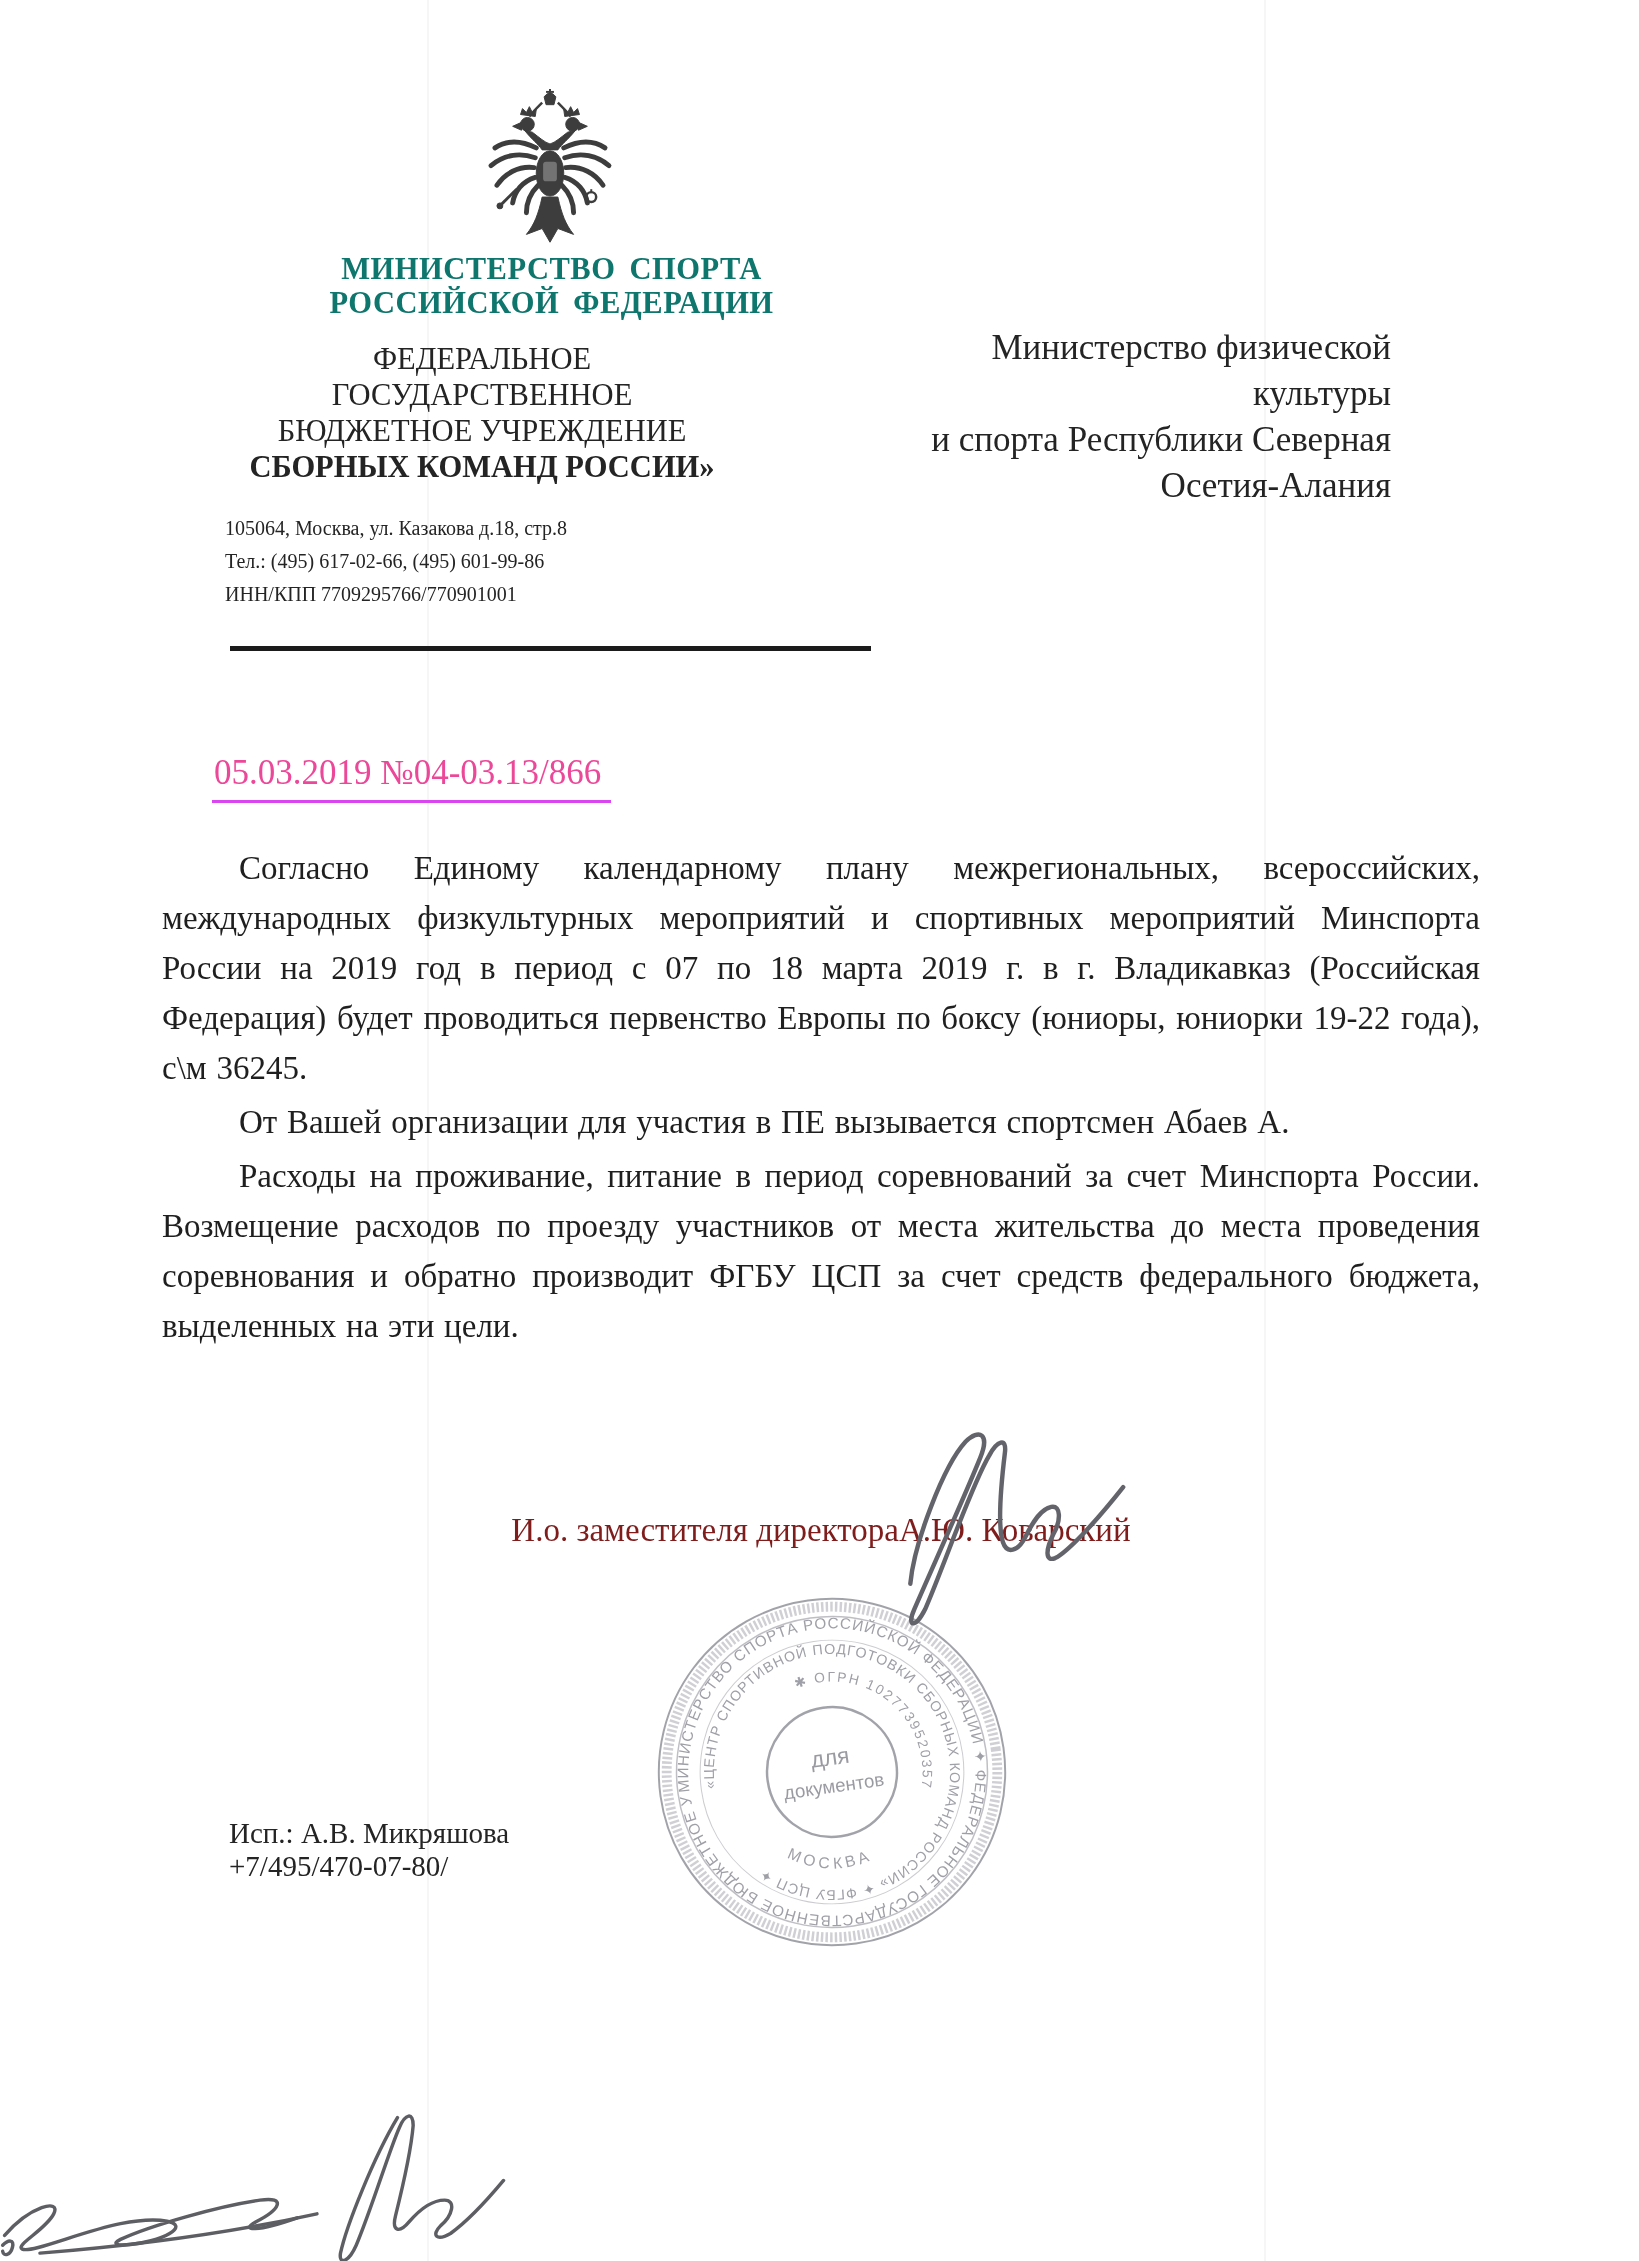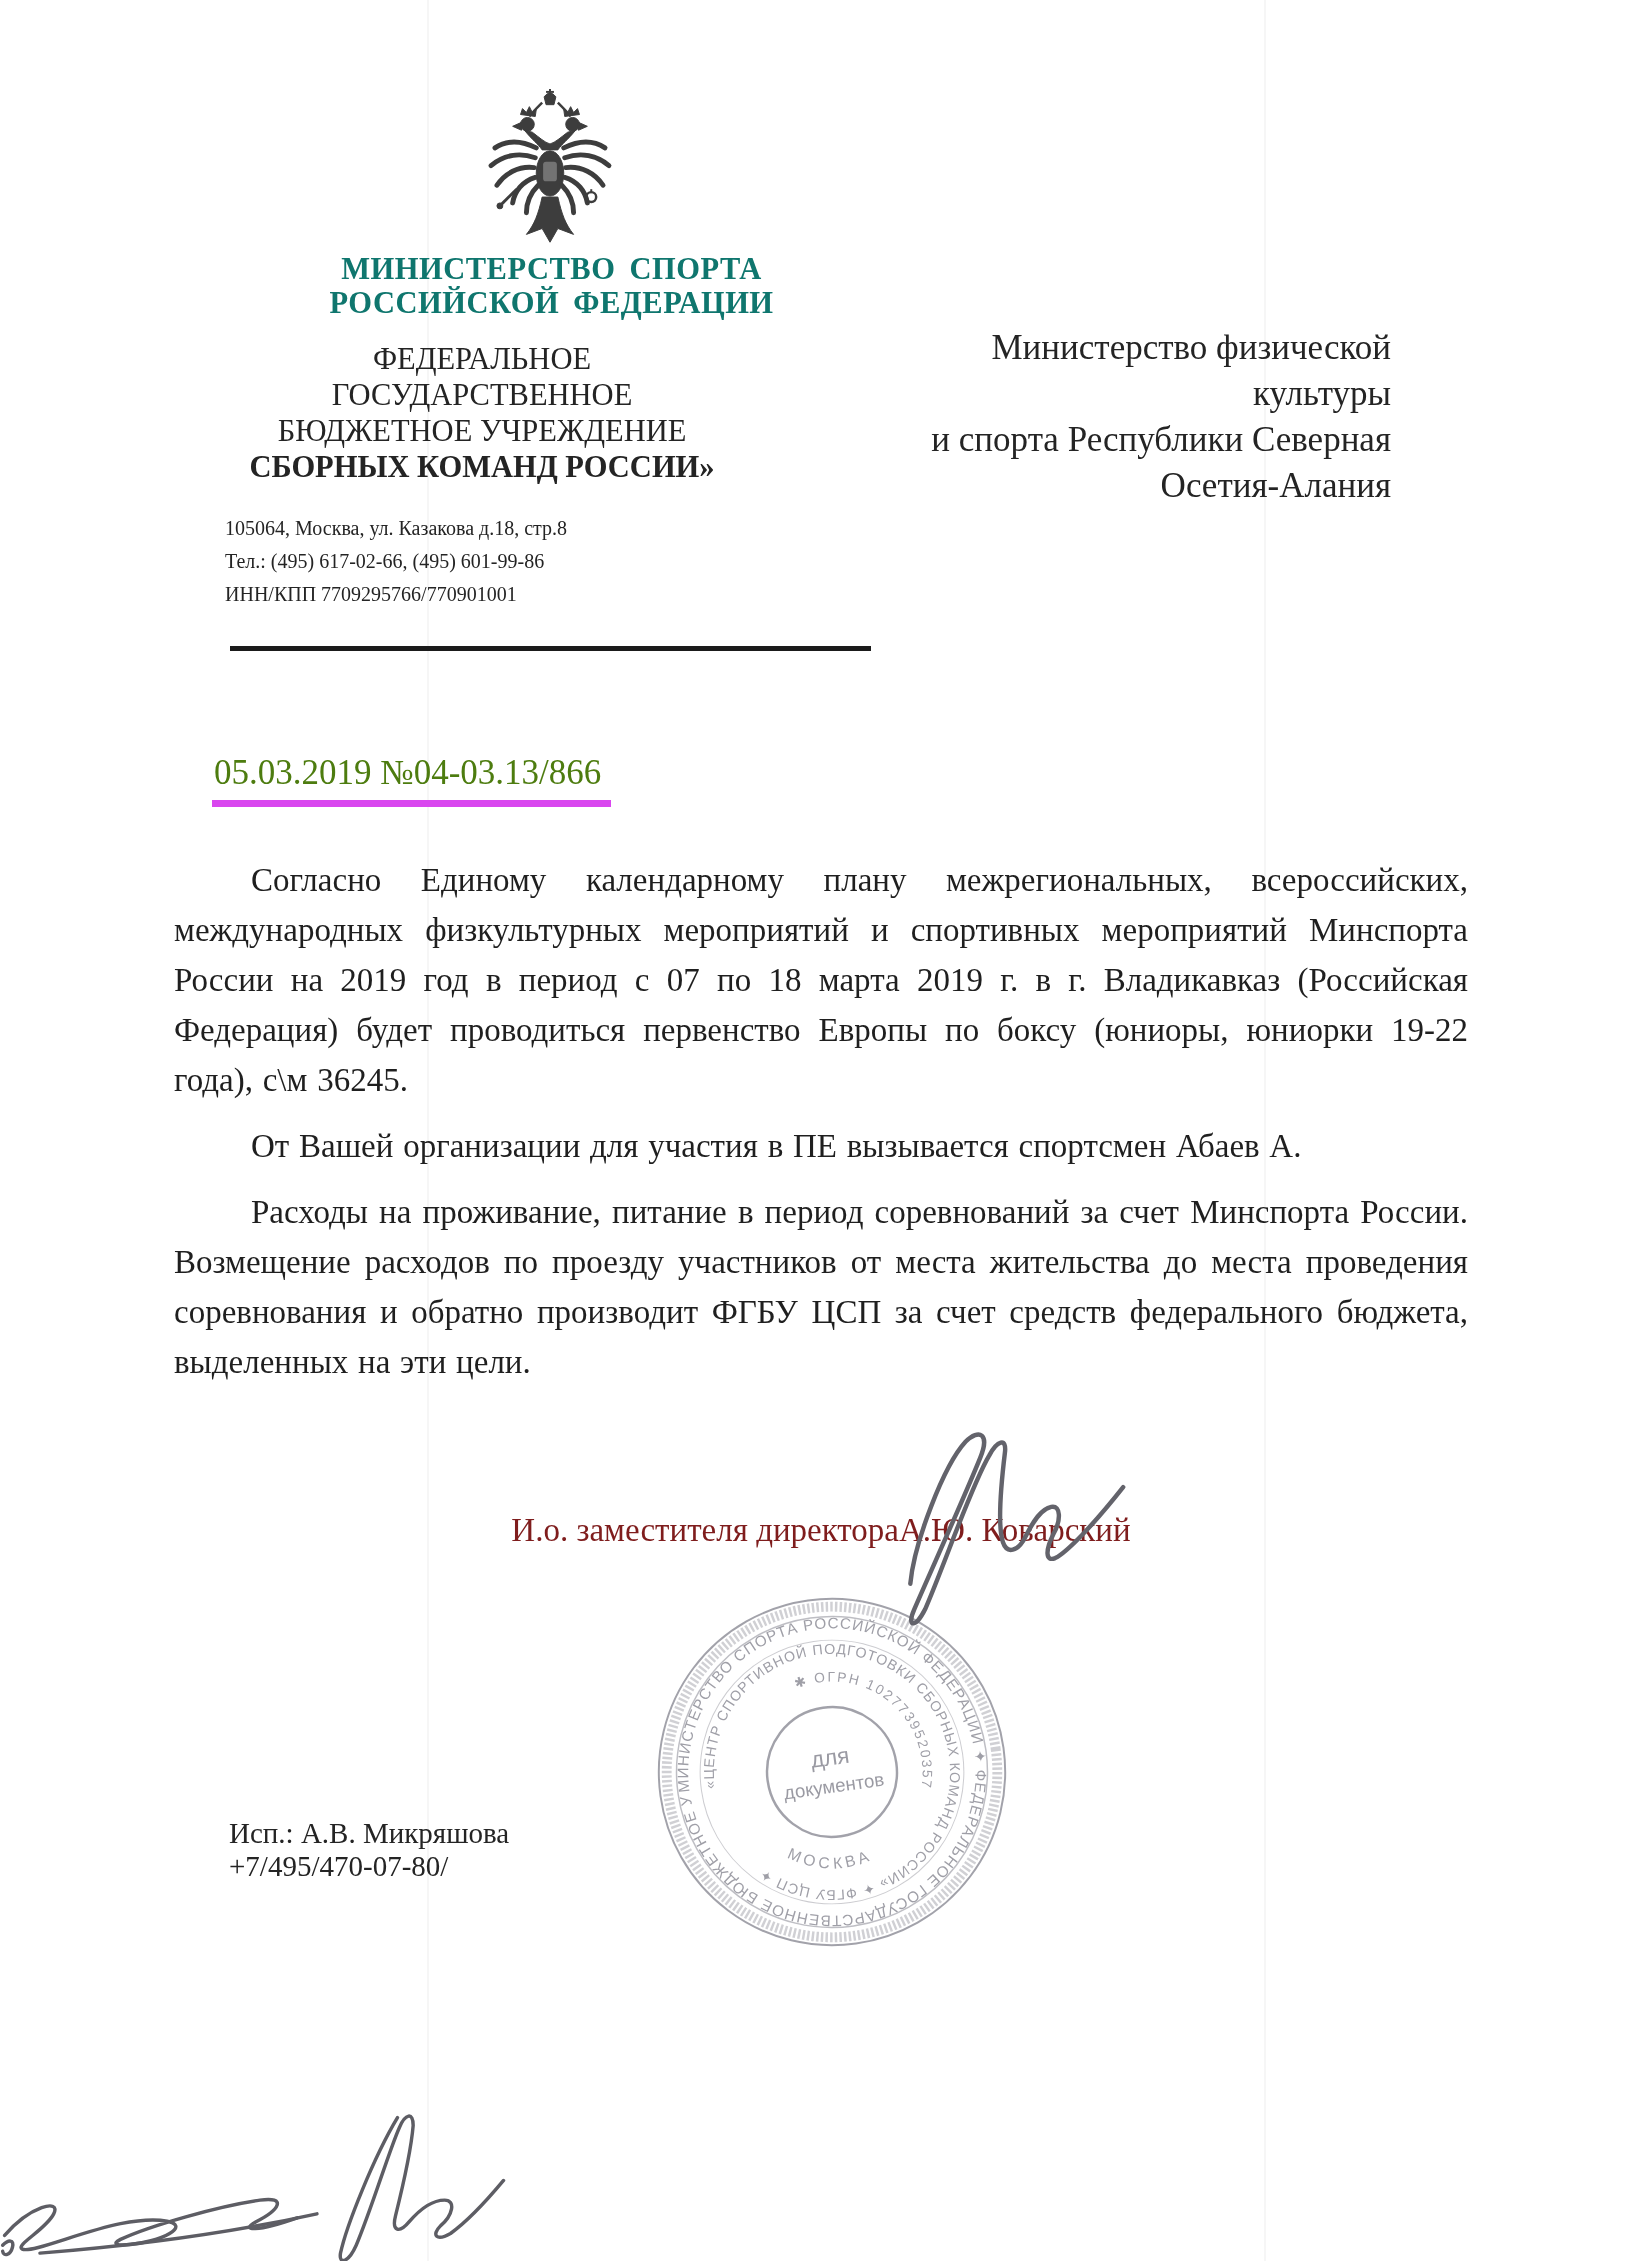--- a/index.html
+++ b/index.html
@@ -24,29 +24,29 @@
     position:absolute; left:225px; top:512px; width:516px;
     text-align:left; font-size:20px; line-height:33px; color:#242424;
   }
   .recipient {
     position:absolute; left:875px; top:325px; width:516px;
     text-align:right; font-size:35px; line-height:46px; color:#242424;
   }
   .rule { position:absolute; left:230px; top:646px; width:641px; height:4.9px; background:#1b1b1b; }
   .reference {
     position:absolute; left:212px; top:753px;
-    font-size:35px; color:#4d7c0f;
-    border-bottom:7px solid #d946ef; padding:0 9.9px 6.9px 2px;
+    font-size:35px; color:#ec4899;
+    border-bottom:3px solid #d946ef; padding:0 9.9px 6.9px 2px;
   }
   .body {
     position:absolute; left:158px; top:839px; width:1326px;
     font-size:33px; line-height:50px; text-align:justify;
     word-spacing:1.5px; color:#1f1f1f;
   }
-  .body p { margin:16px; text-indent:77px; }
+  .body p { margin:4px; text-indent:77px; }
   .sig-row {
     position:absolute; left:158px; top:1512px; width:1326px;
     display:flex; justify-content:center;
     font-size:33px; color:#7f1d1d;
   }
   .executor {
     position:absolute; left:229px; top:1817px;
     font-size:29px; line-height:33px; color:#242424;
   }
   .stamp-svg   { position:absolute; left:648px; top:1588px; width:368px; height:368px; }

